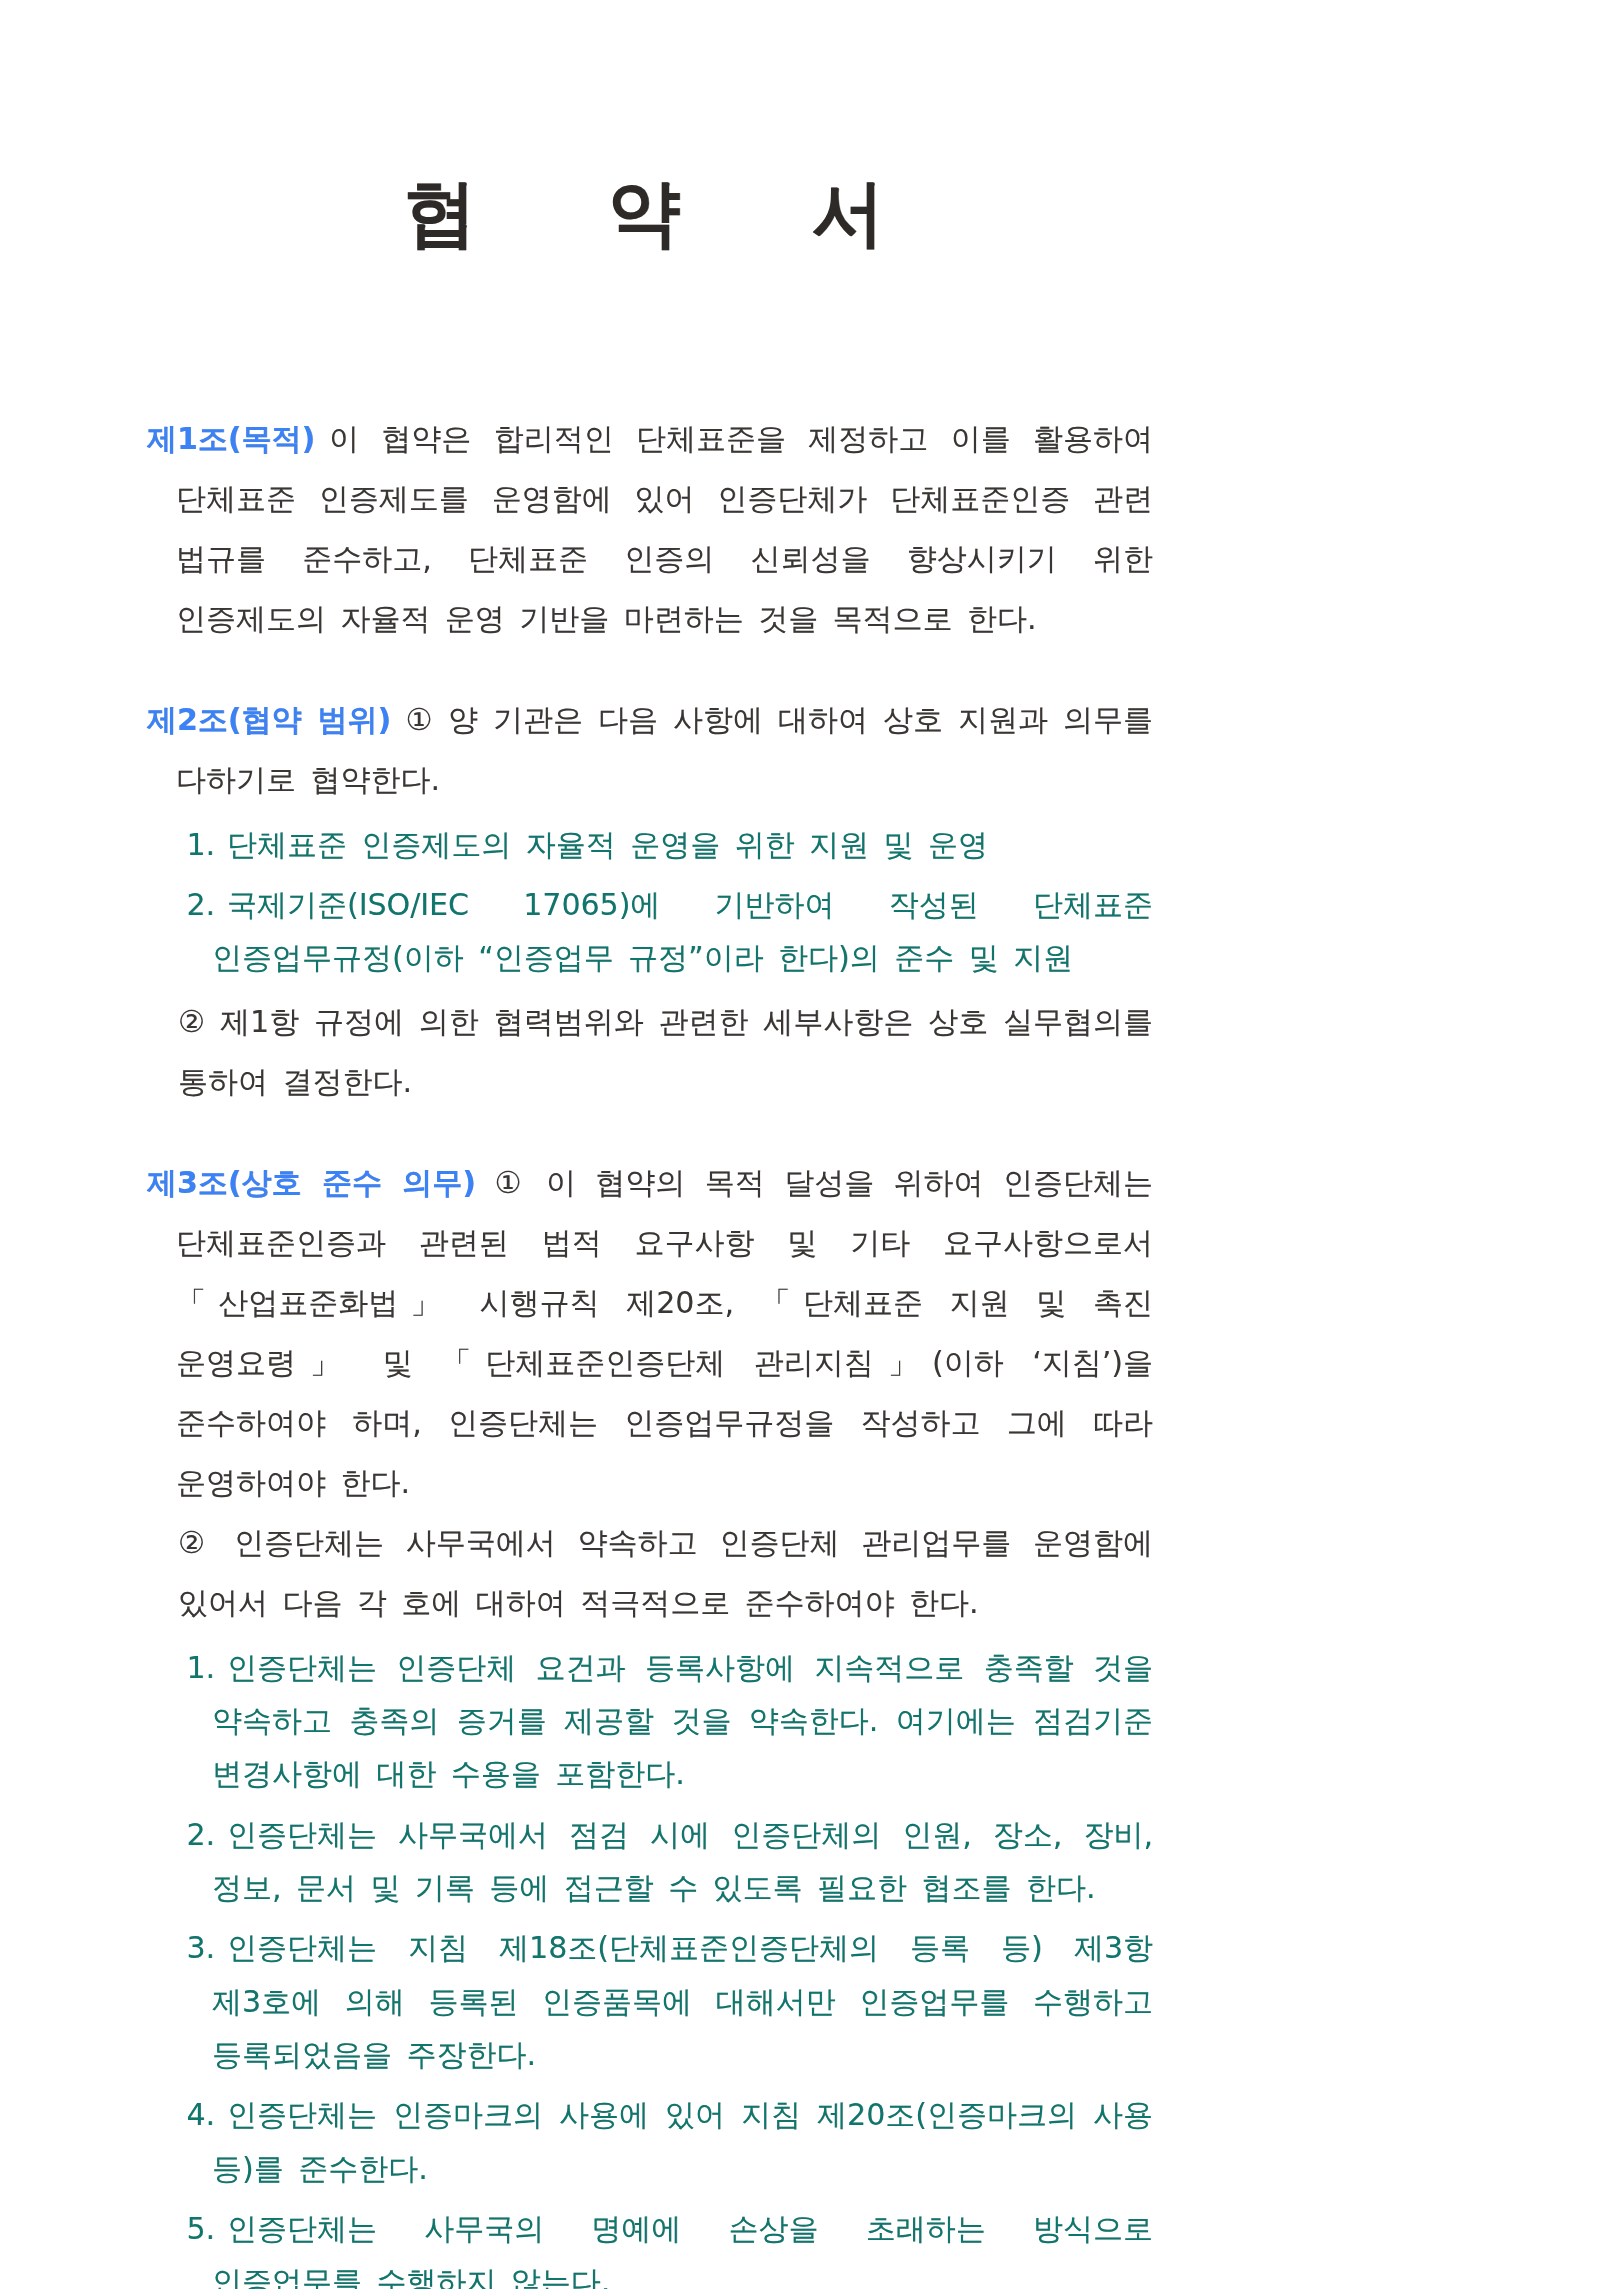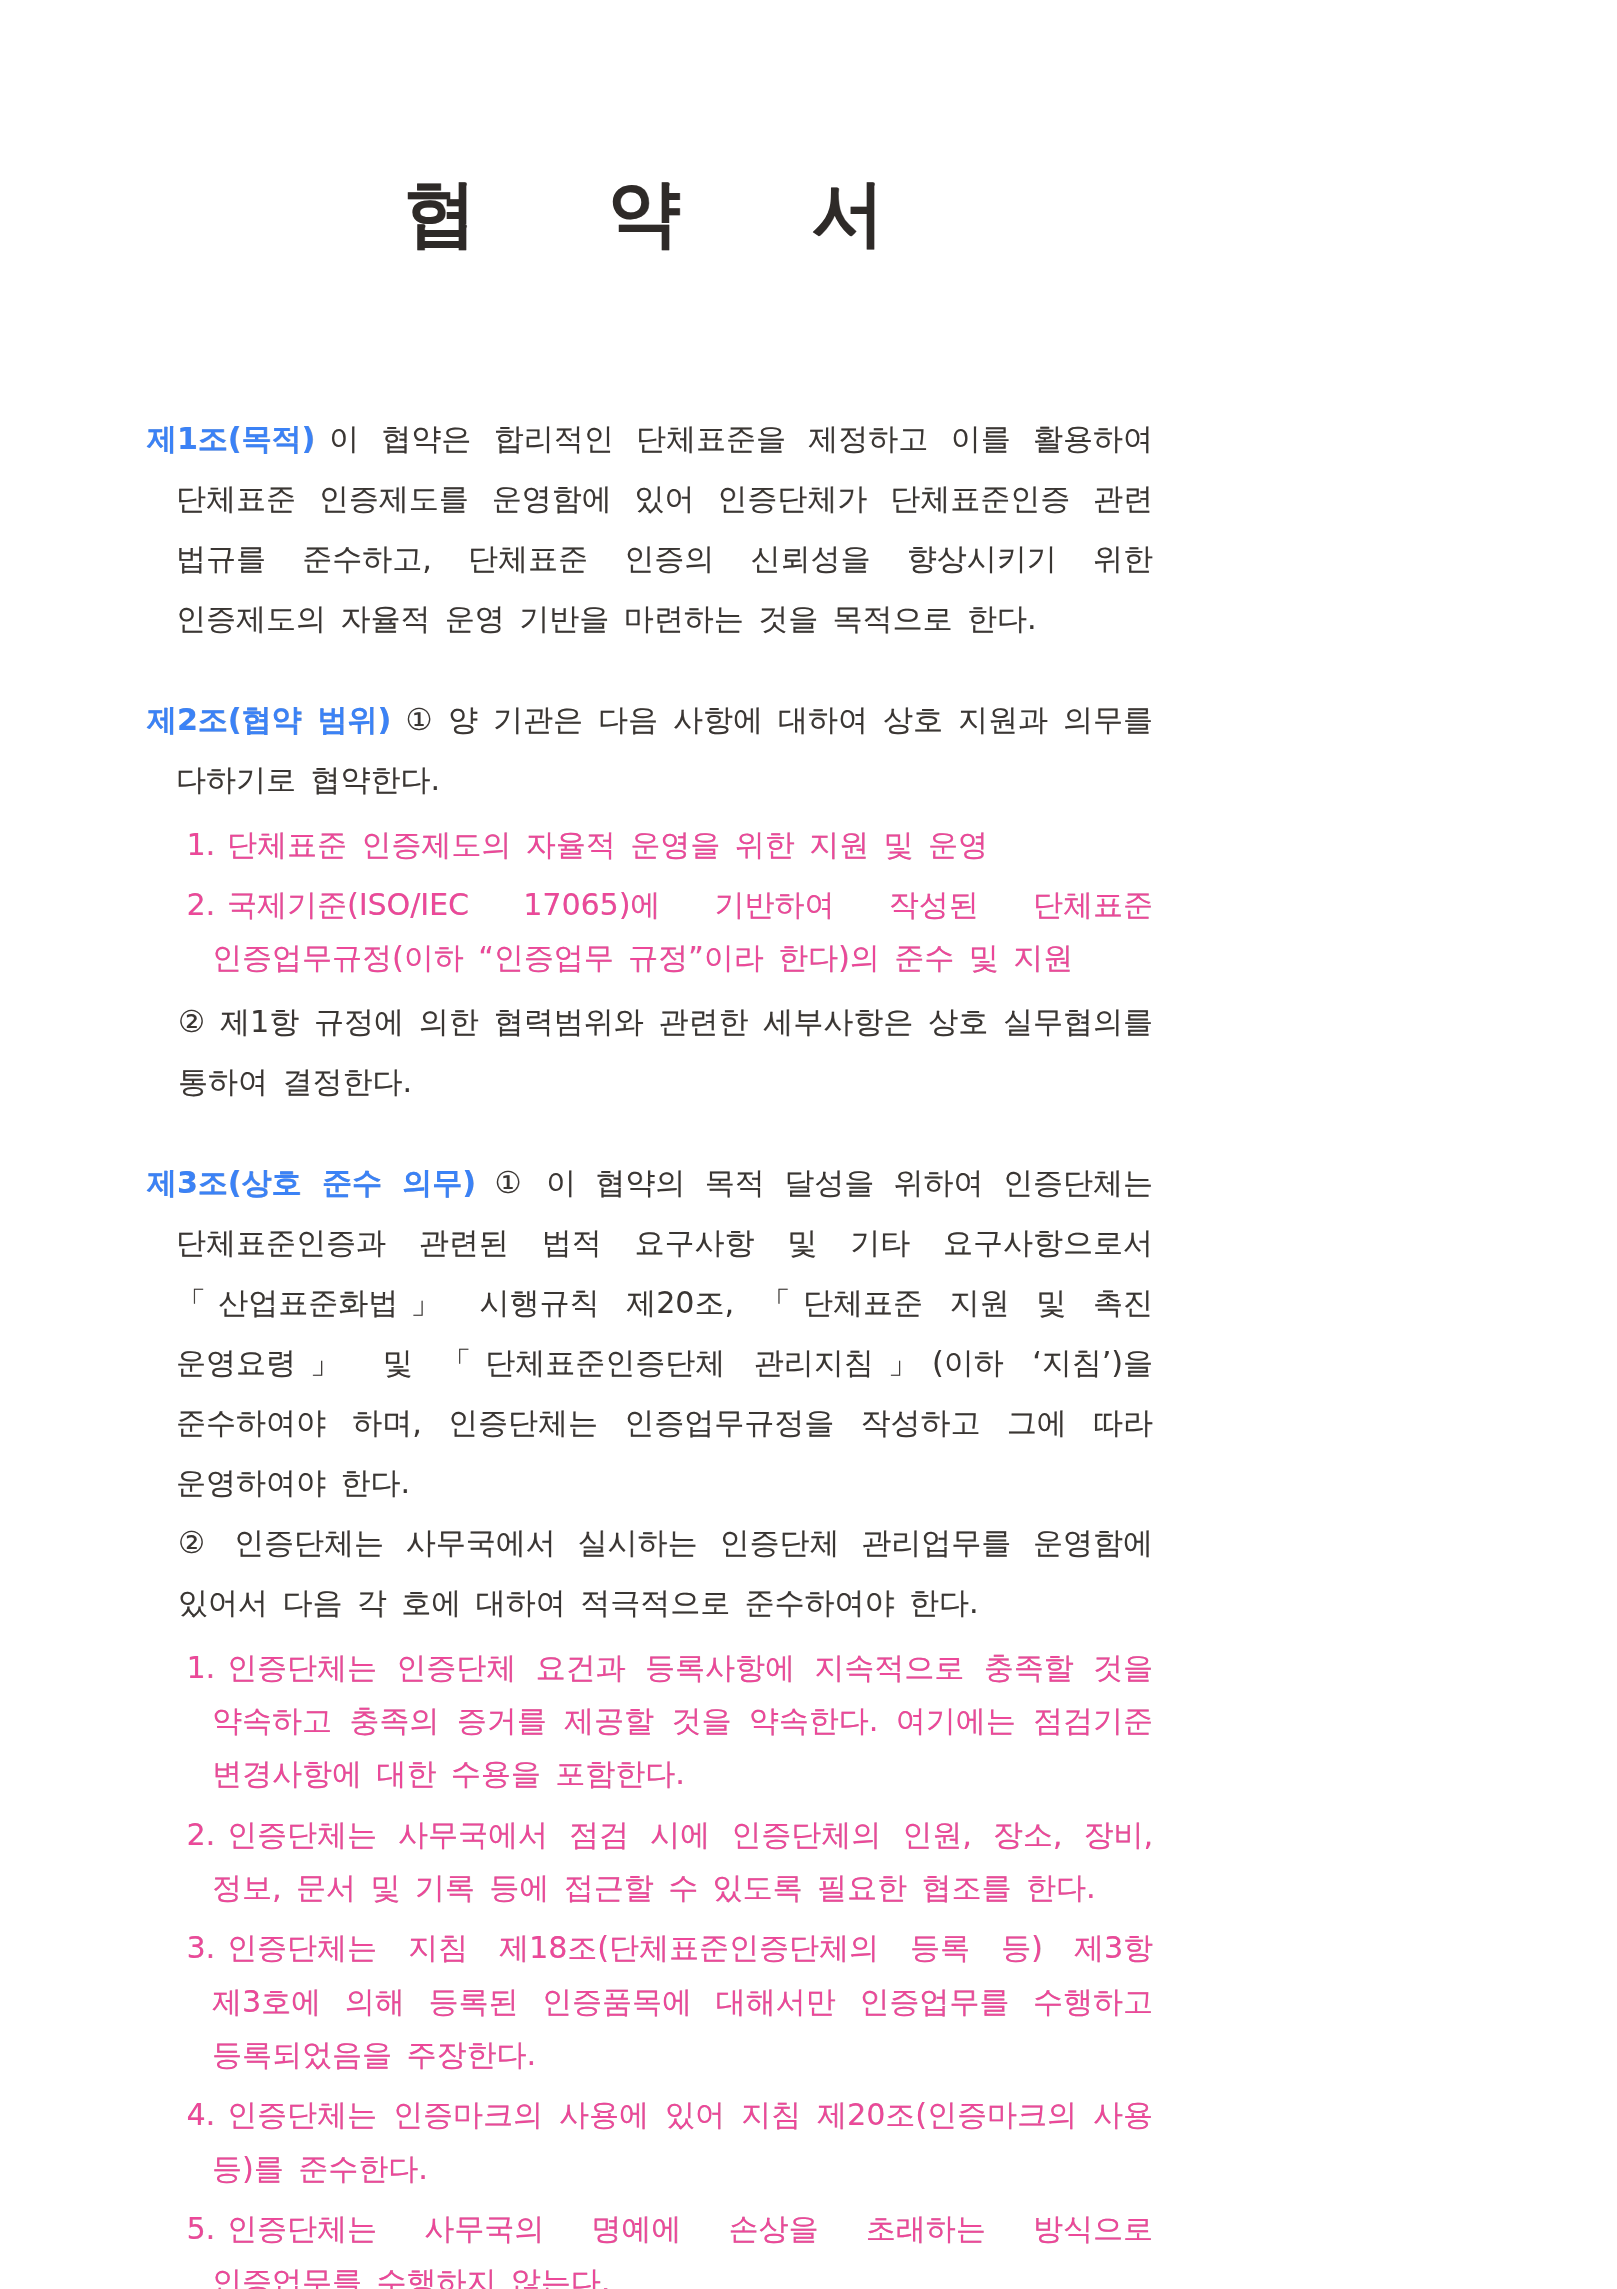--- a/index.html
+++ b/index.html
@@ -61,21 +61,21 @@
     padding: 0;
     list-style: none;
   }
   .item {
     margin: 0 0 6.9px 0;
     font-size: 30px;
     line-height: 1.78;
     text-align: justify;
     word-break: keep-all;
     word-spacing: 4.9px;
-    color: #ec4899;
+    color: #0f766e;
     text-shadow: 0.3px 0.3px 0.5px rgba(58, 52, 48, 0.35);
     padding-left: 65px;
     text-indent: -25.5px;
   }
   .item .num { margin-right: 11.8px; }
 </style>
 </head>
 <body>
 
 <div class="page">
@@ -91,21 +91,21 @@
     <p class="para hang"><span class="heading">제2조(협약 범위)</span><span>① 양 기관은 다음 사항에 대하여 상호 지원과 의무를 다하기로 협약한다.</span></p>
     <ol class="items">
       <li class="item"><span class="num">1.</span><span>단체표준 인증제도의 자율적 운영을 위한 지원 및 운영</span></li>
       <li class="item"><span class="num">2.</span><span>국제기준(ISO/IEC 17065)에 기반하여 작성된 단체표준 인증업무규정(이하 “인증업무 규정”이라 한다)의 준수 및 지원</span></li>
     </ol>
     <p class="para clause">② 제1항 규정에 의한 협력범위와 관련한 세부사항은 상호 실무협의를 통하여 결정한다.</p>
   </div>
 
   <div class="article-block">
     <p class="para hang"><span class="heading">제3조(상호 준수 의무)</span><span>① 이 협약의 목적 달성을 위하여 인증단체는 단체표준인증과 관련된 법적 요구사항 및 기타 요구사항으로서 「산업표준화법」 시행규칙 제20조, 「단체표준 지원 및 촉진 운영요령」 및 「단체표준인증단체 관리지침」(이하 ‘지침’)을 준수하여야 하며, 인증단체는 인증업무규정을 작성하고 그에 따라 운영하여야 한다.</span></p>
-    <p class="para clause">② 인증단체는 사무국에서 실시하는 인증단체 관리업무를 운영함에 있어서 다음 각 호에 대하여 적극적으로 준수하여야 한다.</p>
+    <p class="para clause">② 인증단체는 사무국에서 약속하고 인증단체 관리업무를 운영함에 있어서 다음 각 호에 대하여 적극적으로 준수하여야 한다.</p>
     <ol class="items">
       <li class="item"><span class="num">1.</span><span>인증단체는 인증단체 요건과 등록사항에 지속적으로 충족할 것을 약속하고 충족의 증거를 제공할 것을 약속한다. 여기에는 점검기준 변경사항에 대한 수용을 포함한다.</span></li>
       <li class="item"><span class="num">2.</span><span>인증단체는 사무국에서 점검 시에 인증단체의 인원, 장소, 장비, 정보, 문서 및 기록 등에 접근할 수 있도록 필요한 협조를 한다.</span></li>
       <li class="item"><span class="num">3.</span><span>인증단체는 지침 제18조(단체표준인증단체의 등록 등) 제3항 제3호에 의해 등록된 인증품목에 대해서만 인증업무를 수행하고 등록되었음을 주장한다.</span></li>
       <li class="item"><span class="num">4.</span><span>인증단체는 인증마크의 사용에 있어 지침 제20조(인증마크의 사용 등)를 준수한다.</span></li>
       <li class="item"><span class="num">5.</span><span>인증단체는 사무국의 명예에 손상을 초래하는 방식으로 인증업무를 수행하지 않는다.</span></li>
       <li class="item"><span class="num">6.</span><span>인증단체는 인증단체의 등록사항에 중요한 변경이 있는 경우 인증업무 보고한다.</span></li>
     </ol>
   </div>
 

